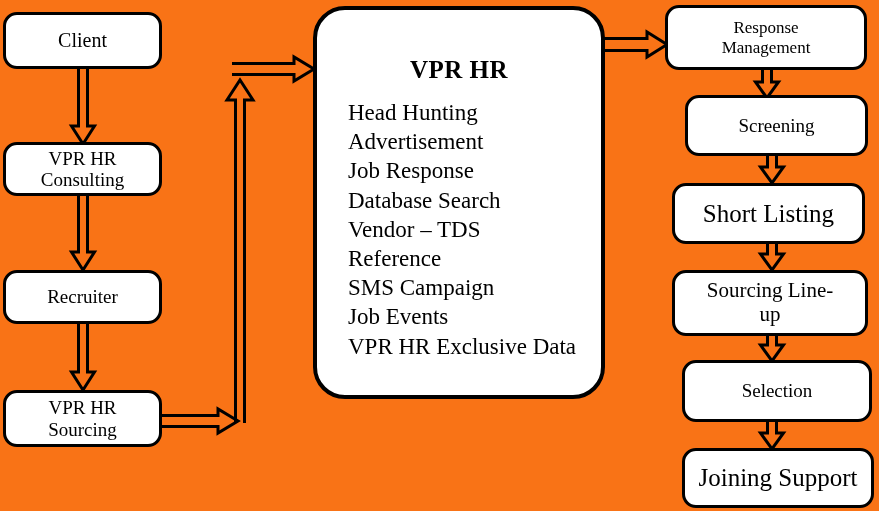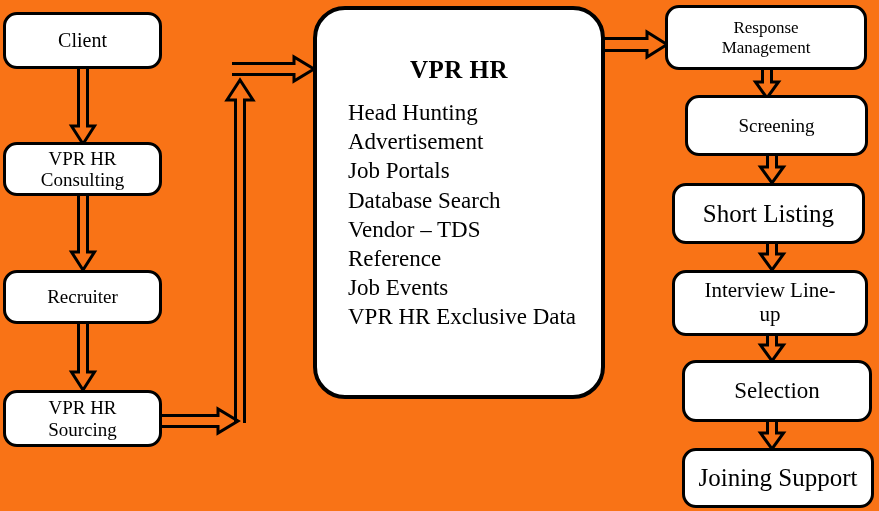--- a/index.html
+++ b/index.html
@@ -64,21 +64,21 @@
     margin: 14px 0 0 31px;
     font-size: 23px;
     line-height: 1.27;
   }
   #node-vprhr .vprhr-list .svc { display: block; white-space: pre; }
   
   #node-response   { left: 665px; top: 5px;   width: 202px; height: 65px; font-size: 17px; text-align: center; }
   #node-screening  { left: 685px; top: 95px;  width: 183px; height: 61px; font-size: 19px; }
   #node-shortlist  { left: 672px; top: 183px; width: 193px; height: 61px; font-size: 25px; }
   #node-interview  { left: 672px; top: 270px; width: 196px; height: 66px; font-size: 21px; }
-  #node-selection  { left: 682px; top: 360px; width: 190px; height: 62px; font-size: 23px; }
+  #node-selection  { left: 682px; top: 360px; width: 190px; height: 62px; font-size: 19px; }
   #node-joining    { left: 682px; top: 448px; width: 192px; height: 60px; font-size: 25px; }
 
   
   .conn {
     position: absolute;
     z-index: 2;
   }
   .conn svg { display: block; overflow: visible; }
   .conn svg path, .conn svg polygon, .conn svg line {
     fill: none;
@@ -109,44 +109,45 @@
   <div class="node" id="node-sourcing">
     <span class="node-label">VPR HR
 Sourcing</span>
   </div>
 
   <div class="node" id="node-vprhr">
     <span class="vprhr-title">VPR HR</span>
     <span class="vprhr-list">
       <span class="svc">Head Hunting</span>
       <span class="svc">Advertisement</span>
-      <span class="svc">Job Portals</span>
+      <span class="svc">Job Response</span>
       <span class="svc">Database Search</span>
       <span class="svc">Vendor – TDS</span>
       <span class="svc">Reference</span>
+      <span class="svc">SMS Campaign</span>
       <span class="svc">Job Events</span>
       <span class="svc">VPR HR Exclusive Data</span>
     </span>
   </div>
 
   <div class="node" id="node-response">
     <span class="node-label">Response
 Management</span>
   </div>
 
   <div class="node" id="node-screening">
     <span class="node-label">Screening</span>
   </div>
 
   <div class="node" id="node-shortlist">
     <span class="node-label">Short Listing</span>
   </div>
 
   <div class="node" id="node-interview">
-    <span class="node-label">Interview Line-
+    <span class="node-label">Sourcing Line-
 up</span>
   </div>
 
   <div class="node" id="node-selection">
     <span class="node-label">Selection</span>
   </div>
 
   <div class="node" id="node-joining">
     <span class="node-label">Joining Support</span>
   </div>

